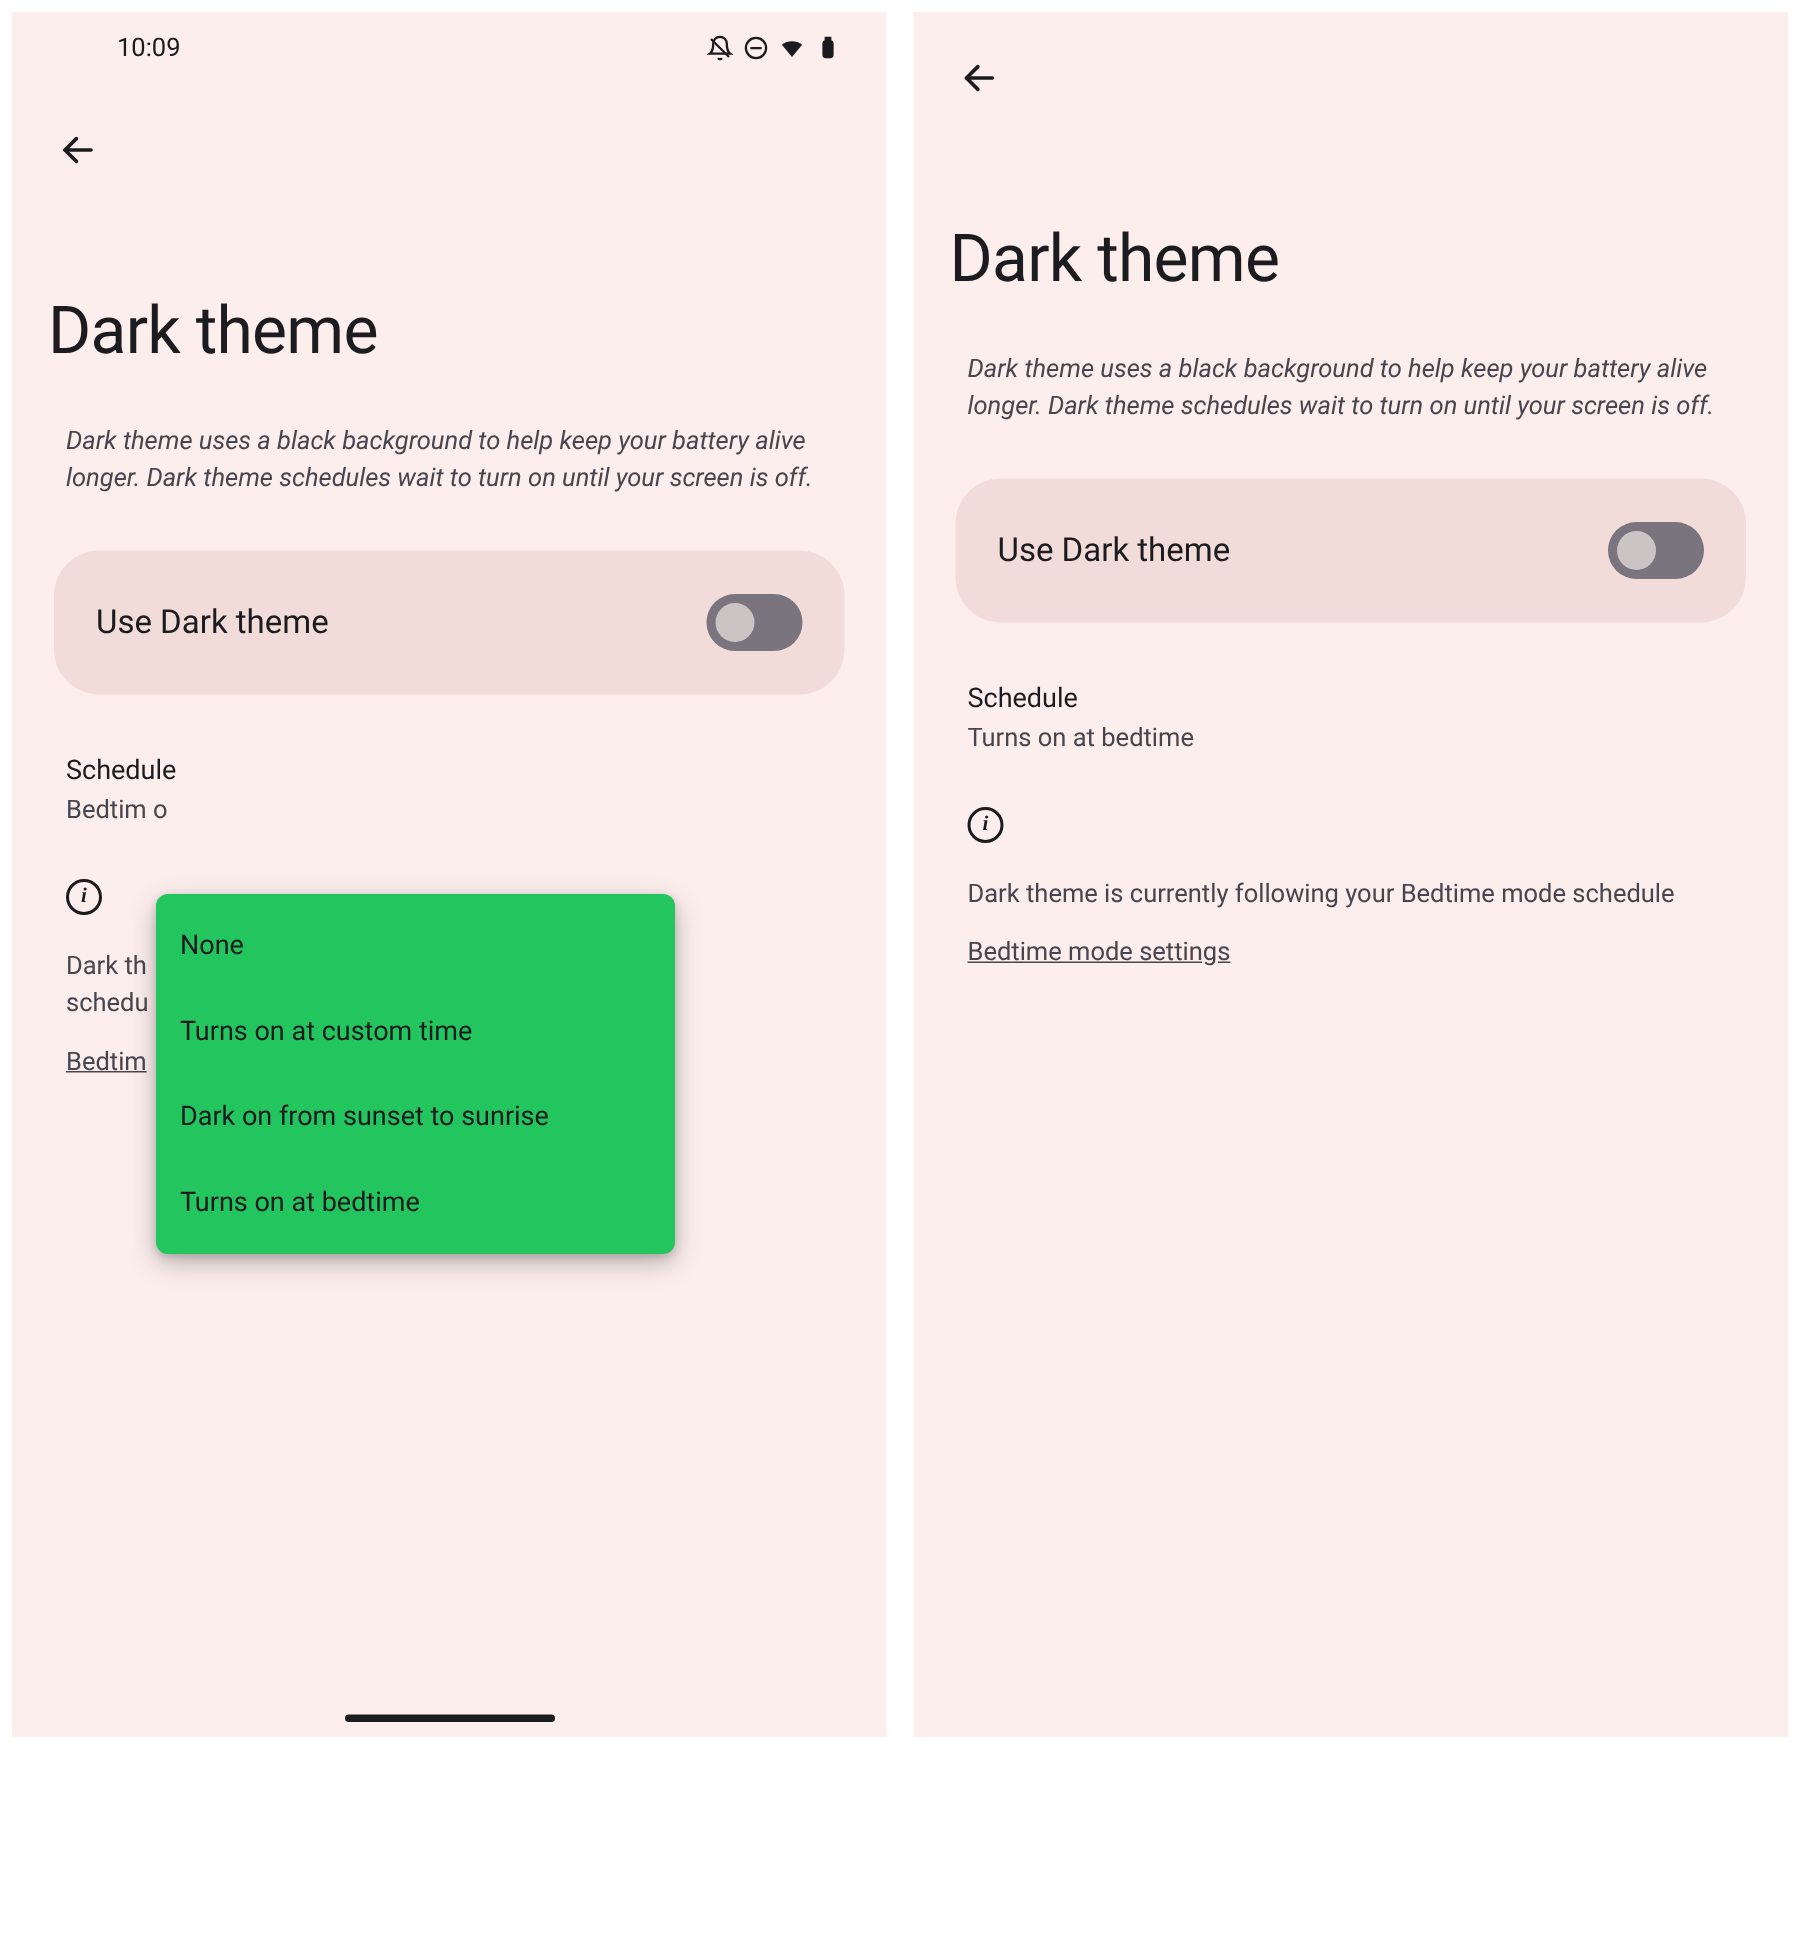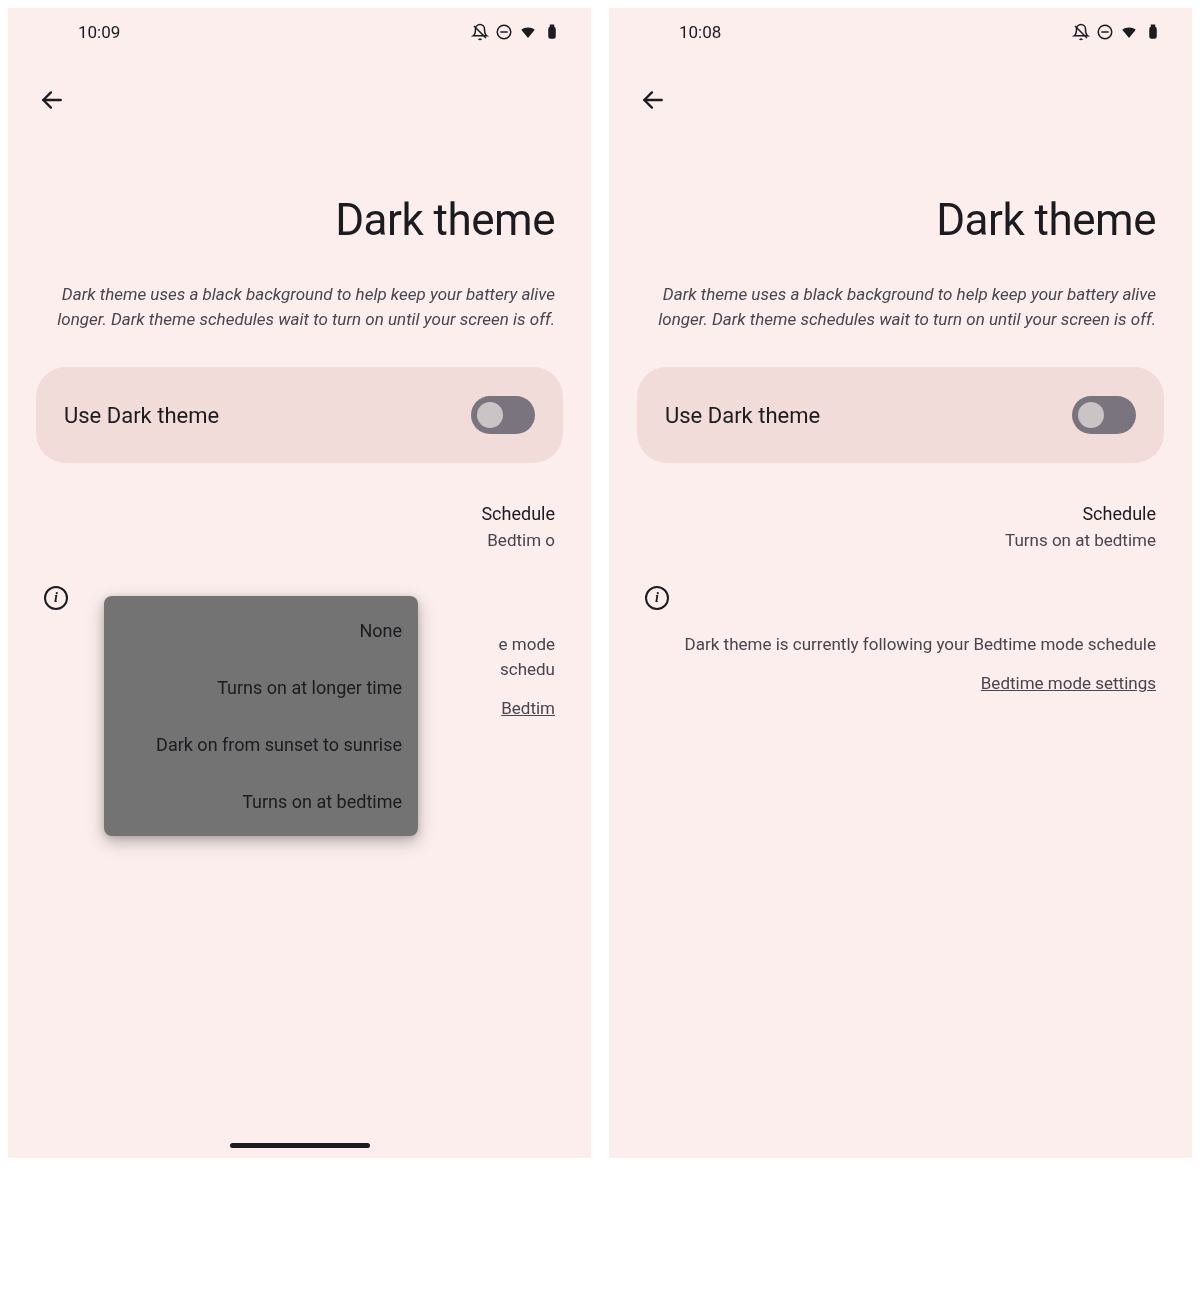--- a/index.html
+++ b/index.html
@@ -12,21 +12,20 @@
     gap: 18px;
     padding: 8px;
   }
   .phone {
     flex: 1;
     background: #fbeeed;
     border-radius: 0;
     position: relative;
     overflow: hidden;
     height: 1150px;
-    text-align: right;
   }
   .status-bar {
     height: 48px;
     display: flex;
     align-items: center;
     justify-content: space-between;
     padding: 0 30px 0 70px;
     font-size: 17px;
     color: #1c1b1f;
   }
@@ -135,22 +134,22 @@
     transform: translateX(-50%);
     width: 140px;
     height: 5px;
     background: #1c1b1f;
     border-radius: 3px;
   }
   .popup {
     position: absolute;
     left: 96px;
     top: 588px;
-    width: 314px;
-    background: #737373;
+    width: 346px;
+    background: #22c55e;
     border-radius: 8px;
     box-shadow: 0 6px 18px rgba(0,0,0,0.25), 0 2px 6px rgba(0,0,0,0.15);
     padding: 6px 0;
     z-index: 10;
   }
   .popup-item {
     padding: 18px 16px;
     font-size: 18px;
     color: #1c1b1f;
     cursor: pointer;
@@ -214,49 +213,29 @@
     <span>Dark th</span>
     <span style="display:inline-block;width:280px;"></span>
     <span>e mode</span><br>
     <span>schedu</span>
   </div>
 
   <div class="link">Bedtim</div>
 
   <div class="popup">
     <div class="popup-item">None</div>
-    <div class="popup-item">Turns on at longer time</div>
+    <div class="popup-item">Turns on at custom time</div>
     <div class="popup-item">Dark on from sunset to sunrise</div>
     <div class="popup-item">Turns on at bedtime</div>
   </div>
 
   <div class="nav-handle"></div>
 </div>
 
 <div class="phone">
-  <div class="status-bar">
-    <span class="status-left">10:08</span>
-    <span class="status-right">
-      <svg viewBox="0 0 24 24" fill="none" stroke="#1c1b1f" stroke-width="2">
-          <path d="M13.73 21a2 2 0 0 1-3.46 0M18 8a6 6 0 0 0-12 0c0 7-3 9-3 9h18s-3-2-3-9"></path>
-          <line x1="4" y1="4" x2="20" y2="20"></line>
-        </svg>
-      <svg viewBox="0 0 24 24" fill="none" stroke="#1c1b1f" stroke-width="2">
-          <circle cx="12" cy="12" r="9"></circle>
-          <line x1="7" y1="12" x2="17" y2="12"></line>
-        </svg>
-      <svg viewBox="0 0 24 24" fill="#1c1b1f">
-          <path d="M12 20l9-11c-5-4-13-4-18 0l9 11z"></path>
-        </svg>
-      <svg viewBox="0 0 24 24" fill="none" stroke="#1c1b1f" stroke-width="2">
-          <rect x="8" y="6" width="8" height="14" rx="2" fill="#1c1b1f"></rect>
-          <rect x="10" y="3" width="4" height="3" fill="#1c1b1f"></rect>
-        </svg>
-    </span>
-  </div>
 
   <div class="back-row">
     <div class="back-btn">
       <svg width="26" height="26" viewBox="0 0 24 24" fill="none" stroke="#1c1b1f" stroke-width="2.2" stroke-linecap="round" stroke-linejoin="round">
           <line x1="20" y1="12" x2="4" y2="12"></line>
           <polyline points="11 5 4 12 11 19"></polyline>
         </svg>
     </div>
   </div>
 

